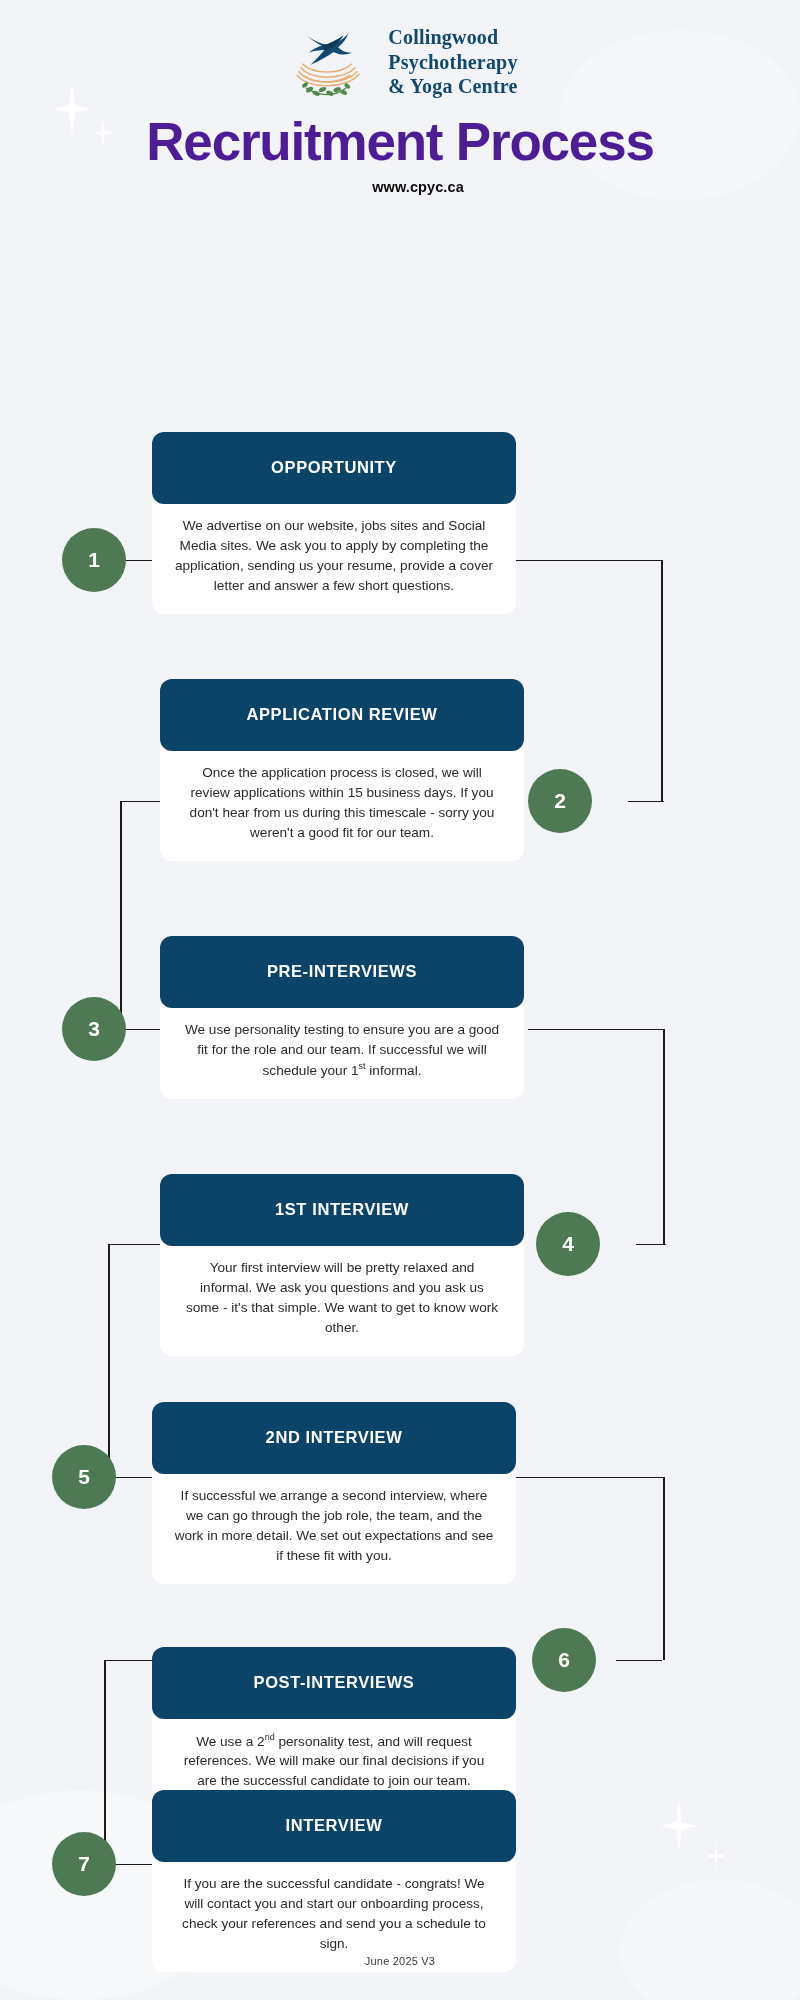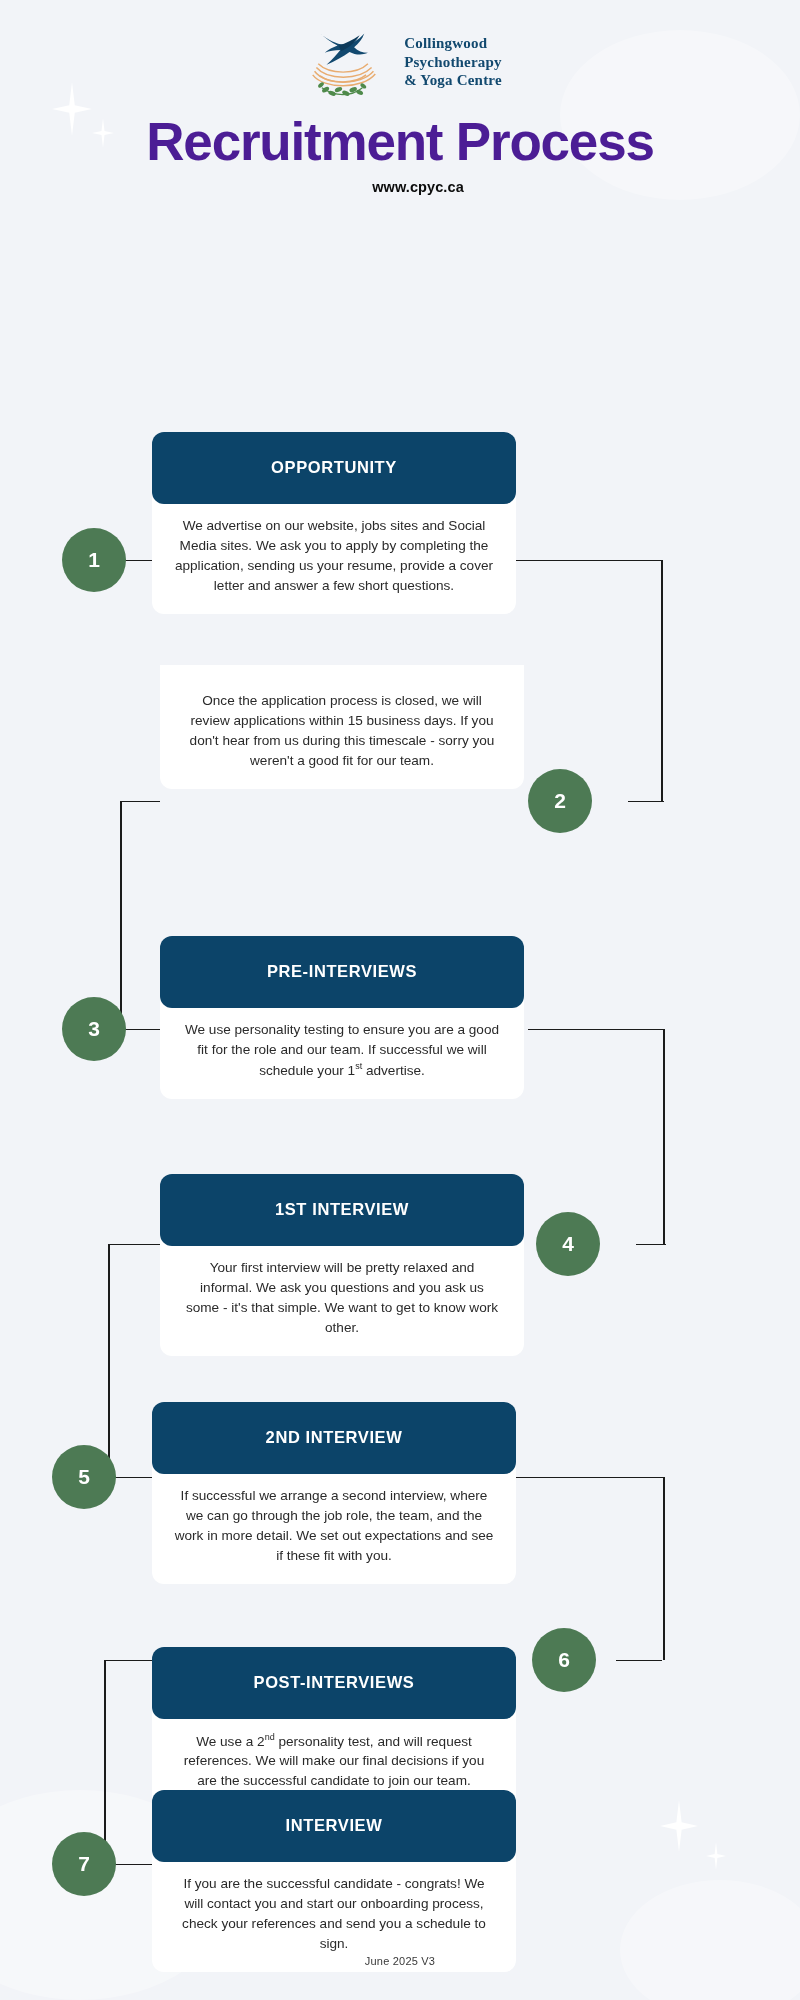--- a/index.html
+++ b/index.html
@@ -40,21 +40,21 @@
     justify-content: center;
     gap: 14px;
     height: 96px;
   }
   .logo-mark { width: 92px; height: 92px; position: relative; }
   .logo-text {
     text-align: left;
     font-family: "Liberation Serif", serif;
     color: #12496f;
     font-weight: 700;
-    font-size: 15px;
+    font-size: 20px;
     line-height: 1.24;
     letter-spacing: .2px;
   }
   .title {
     font-size: 53px;
     font-weight: 800;
     color: #4c1d95;
     letter-spacing: -1.2px;
     margin-top: 4px;
     line-height: 1.05;
@@ -220,36 +220,37 @@
   <div class="step">
     <div class="conn h" style="left:628px; top:592px; width:36px;"></div>
     <div class="conn h" style="left:120px; top:592px; width:40px;"></div>
     <div class="conn v" style="left:120px; top:592px; height:228px;"></div>
 
     <div class="num" style="left:528px; top:560px;">
       <span>2</span>
     </div>
 
     <div class="card shift-right" style="top:470px;">
+      <div class="card-head">APPLICATION REVIEW</div>
       <div class="card-body">Once the application process is closed, we will review applications within 15 business days. If you don't hear from us during this timescale - sorry you weren't a good fit for our team.</div>
     </div>
   </div>
 
   <div class="step">
     <div class="conn h" style="left:120px; top:820px; width:40px;"></div>
     <div class="conn h" style="left:528px; top:820px; width:136px;"></div>
     <div class="conn v" style="left:663px; top:820px; height:215px;"></div>
 
     <div class="num" style="left:62px; top:788px;">
       <span>3</span>
     </div>
 
     <div class="card shift-right" style="top:727px;">
       <div class="card-head">PRE-INTERVIEWS</div>
-      <div class="card-body"><span>We use personality testing to ensure you are a good fit for the role and our team. If successful we will schedule your 1</span><sup>st</sup><span> advertise.</span></div>
+      <div class="card-body"><span>We use personality testing to ensure you are a good fit for the role and our team. If successful we will schedule your 1</span><sup>st</sup><span> informal.</span></div>
     </div>
   </div>
 
   <div class="step">
     <div class="conn h" style="left:636px; top:1035px; width:30px;"></div>
     <div class="conn h" style="left:108px; top:1035px; width:58px;"></div>
     <div class="conn v" style="left:108px; top:1035px; height:233px;"></div>
 
     <div class="num" style="left:536px; top:1003px;">
       <span>4</span>

